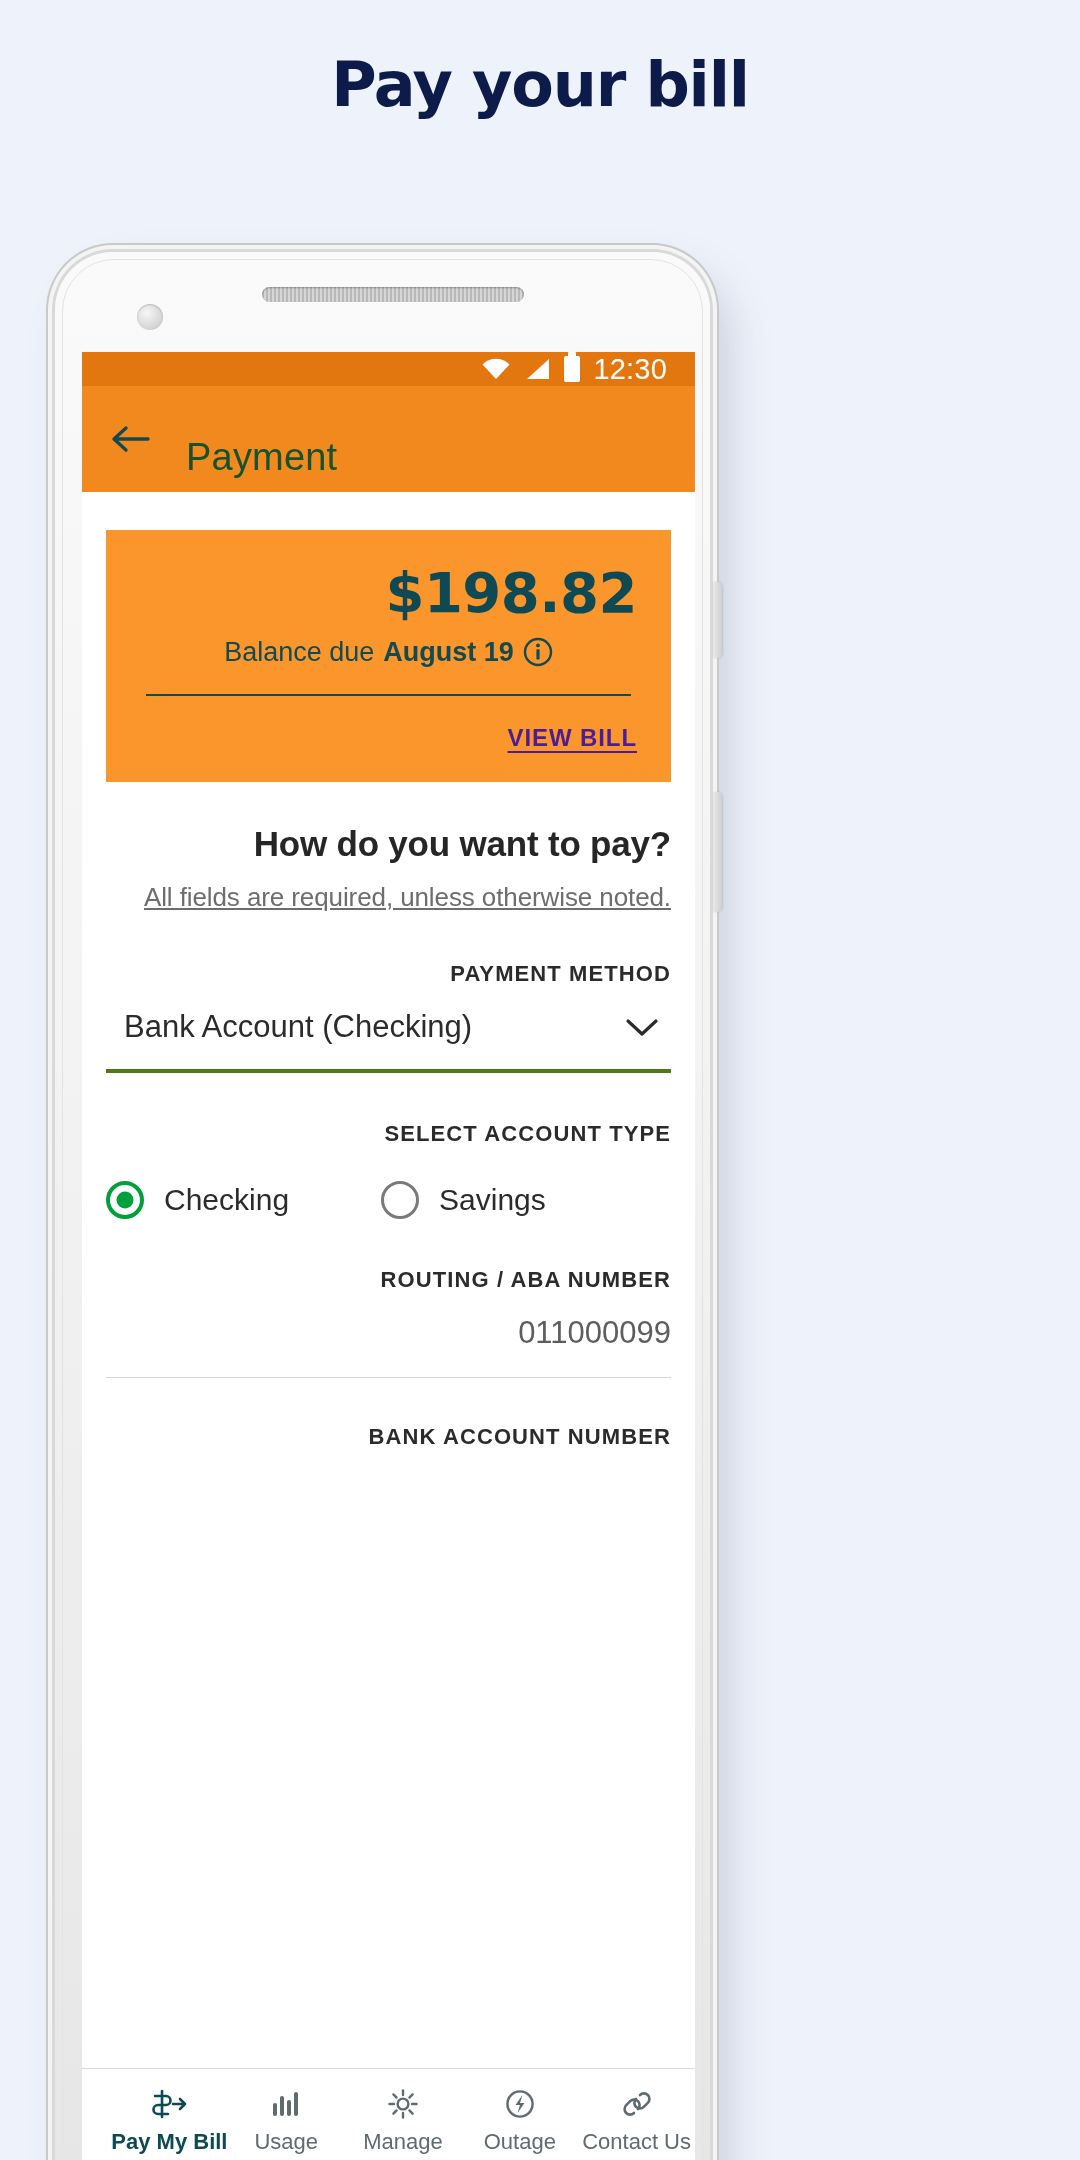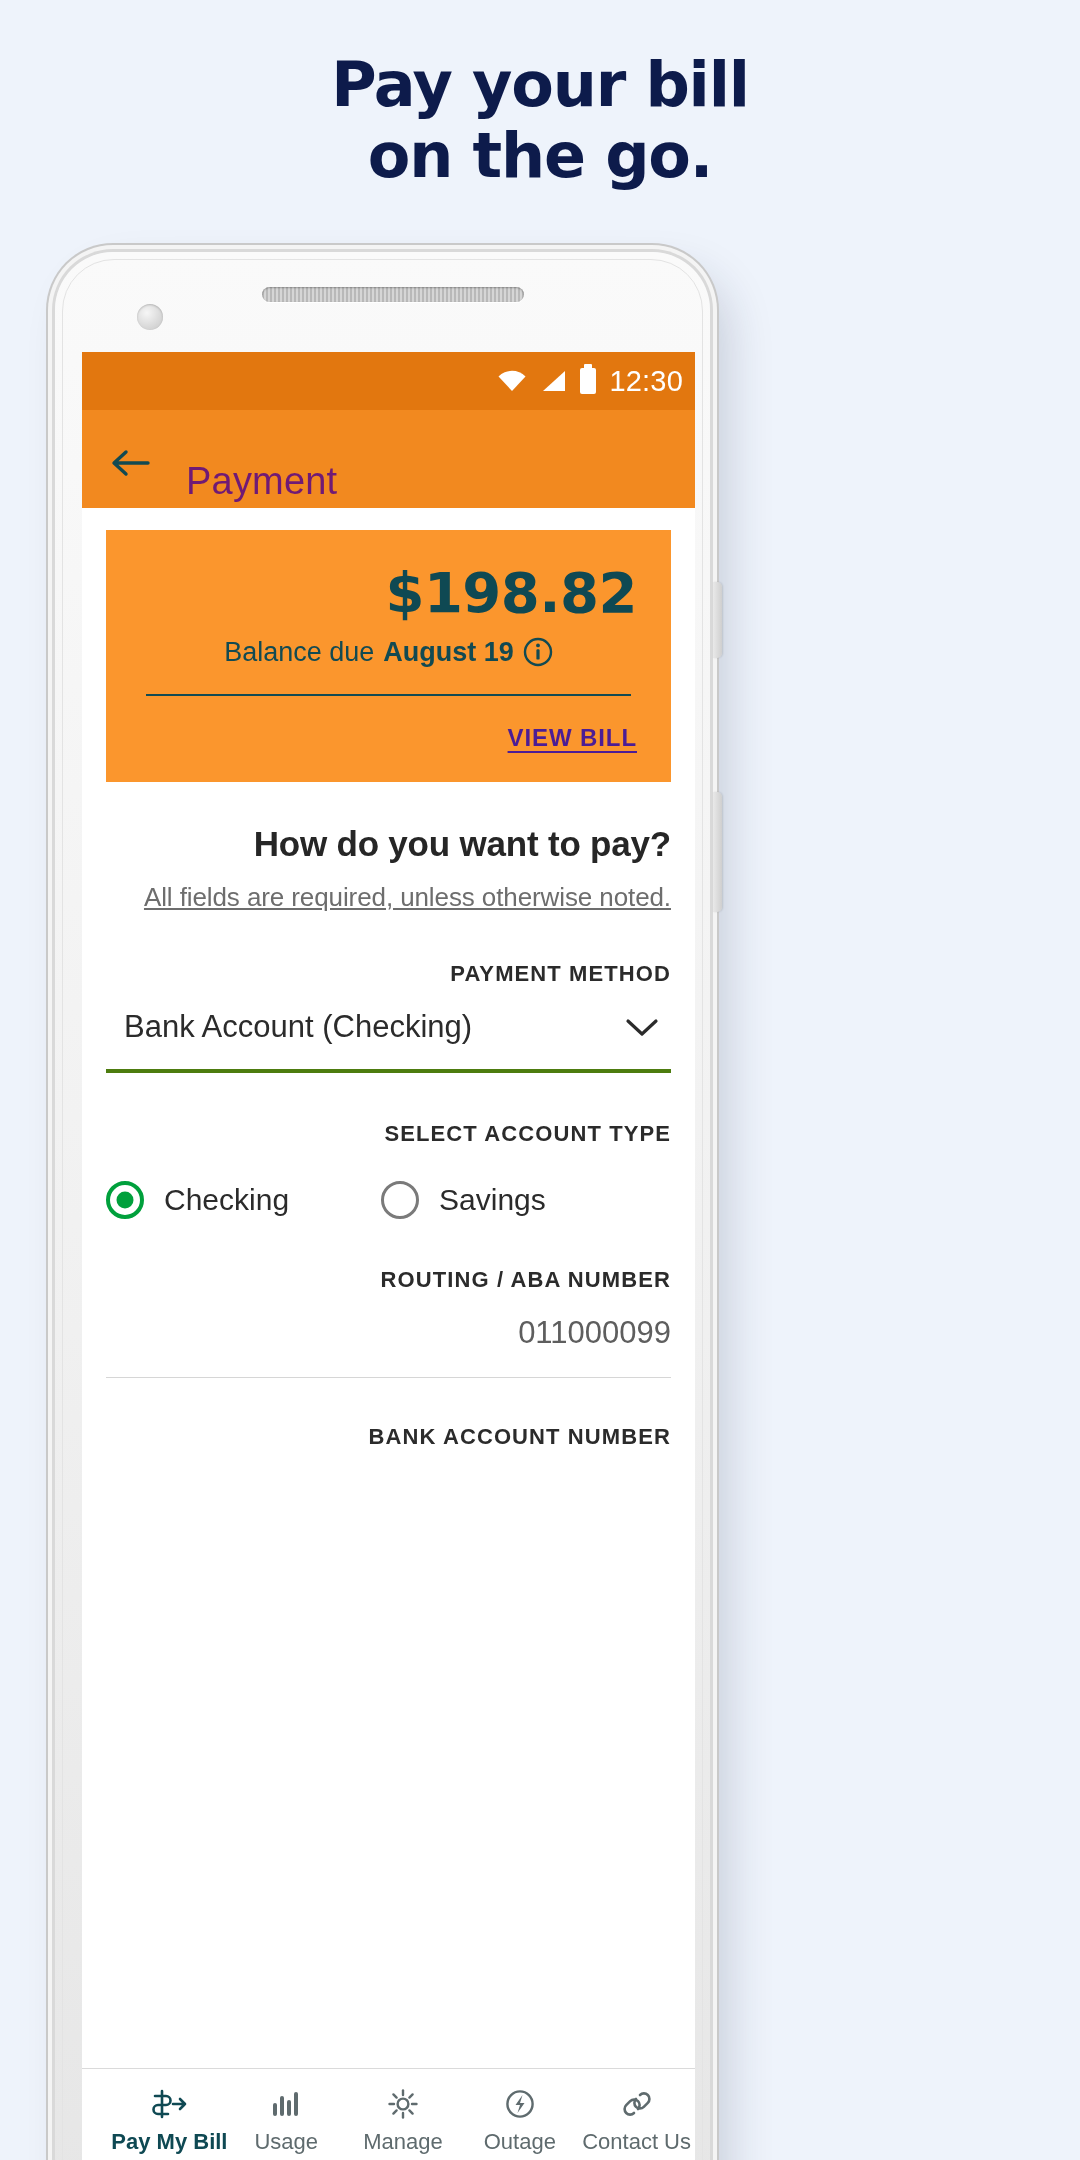--- a/index.html
+++ b/index.html
@@ -93,26 +93,26 @@
     left: 27px;
     top: 100px;
     width: 613px;
     height: 1820px;
     background: #ffffff;
     overflow: hidden;
   }
 
   
   .statusbar {
-    height: 58px;
+    height: 34px;
     background: #e2770f;
     display: flex;
     align-items: center;
     justify-content: flex-end;
-    padding-right: 12px;
+    padding-right: 28px;
     gap: 13px;
     color: #fff;
   }
   .sb-clock {
     font-size: 29px;
     font-weight: 400;
     letter-spacing: .2px;
   }
   .ic-wifi { width: 30px; height: 22px; }
   .ic-signal { width: 27px; height: 22px; }
@@ -126,21 +126,21 @@
   .appbar {
     height: 106px;
     background: #f2891f;
     display: flex;
     align-items: center;
     padding-left: 28px;
     gap: 36px;
   }
   .back-arrow { width: 40px; height: 32px; flex: none; }
   .appbar-title {
-    color: #701a75;
+    color: #14532d;
     font-size: 38px;
     font-weight: 400;
     letter-spacing: .2px;
     margin-top: 36px;
   }
 
   
   .content {
     position: absolute;
     left: 0; right: 0;
@@ -303,21 +303,20 @@
     gap: 7px;
   }
   .nav-item.active { color: #0f4953; font-weight: 700; margin-left: 29px; }
   .nav-ico { height: 36px; display: flex; align-items: center; justify-content: center; }
 </style>
 </head>
 <body>
 
 <div class="headline">
   <span>Pay your bill</span>
-  <span class="l2">on the go.</span>
 </div>
 
 <div class="phone">
   <div class="phone-inner-edge"></div>
   <div class="btn-side btn-power"></div>
   <div class="btn-side btn-vol"></div>
   <div class="cam"></div>
   <div class="speaker"></div>
 
   <div class="screen">

